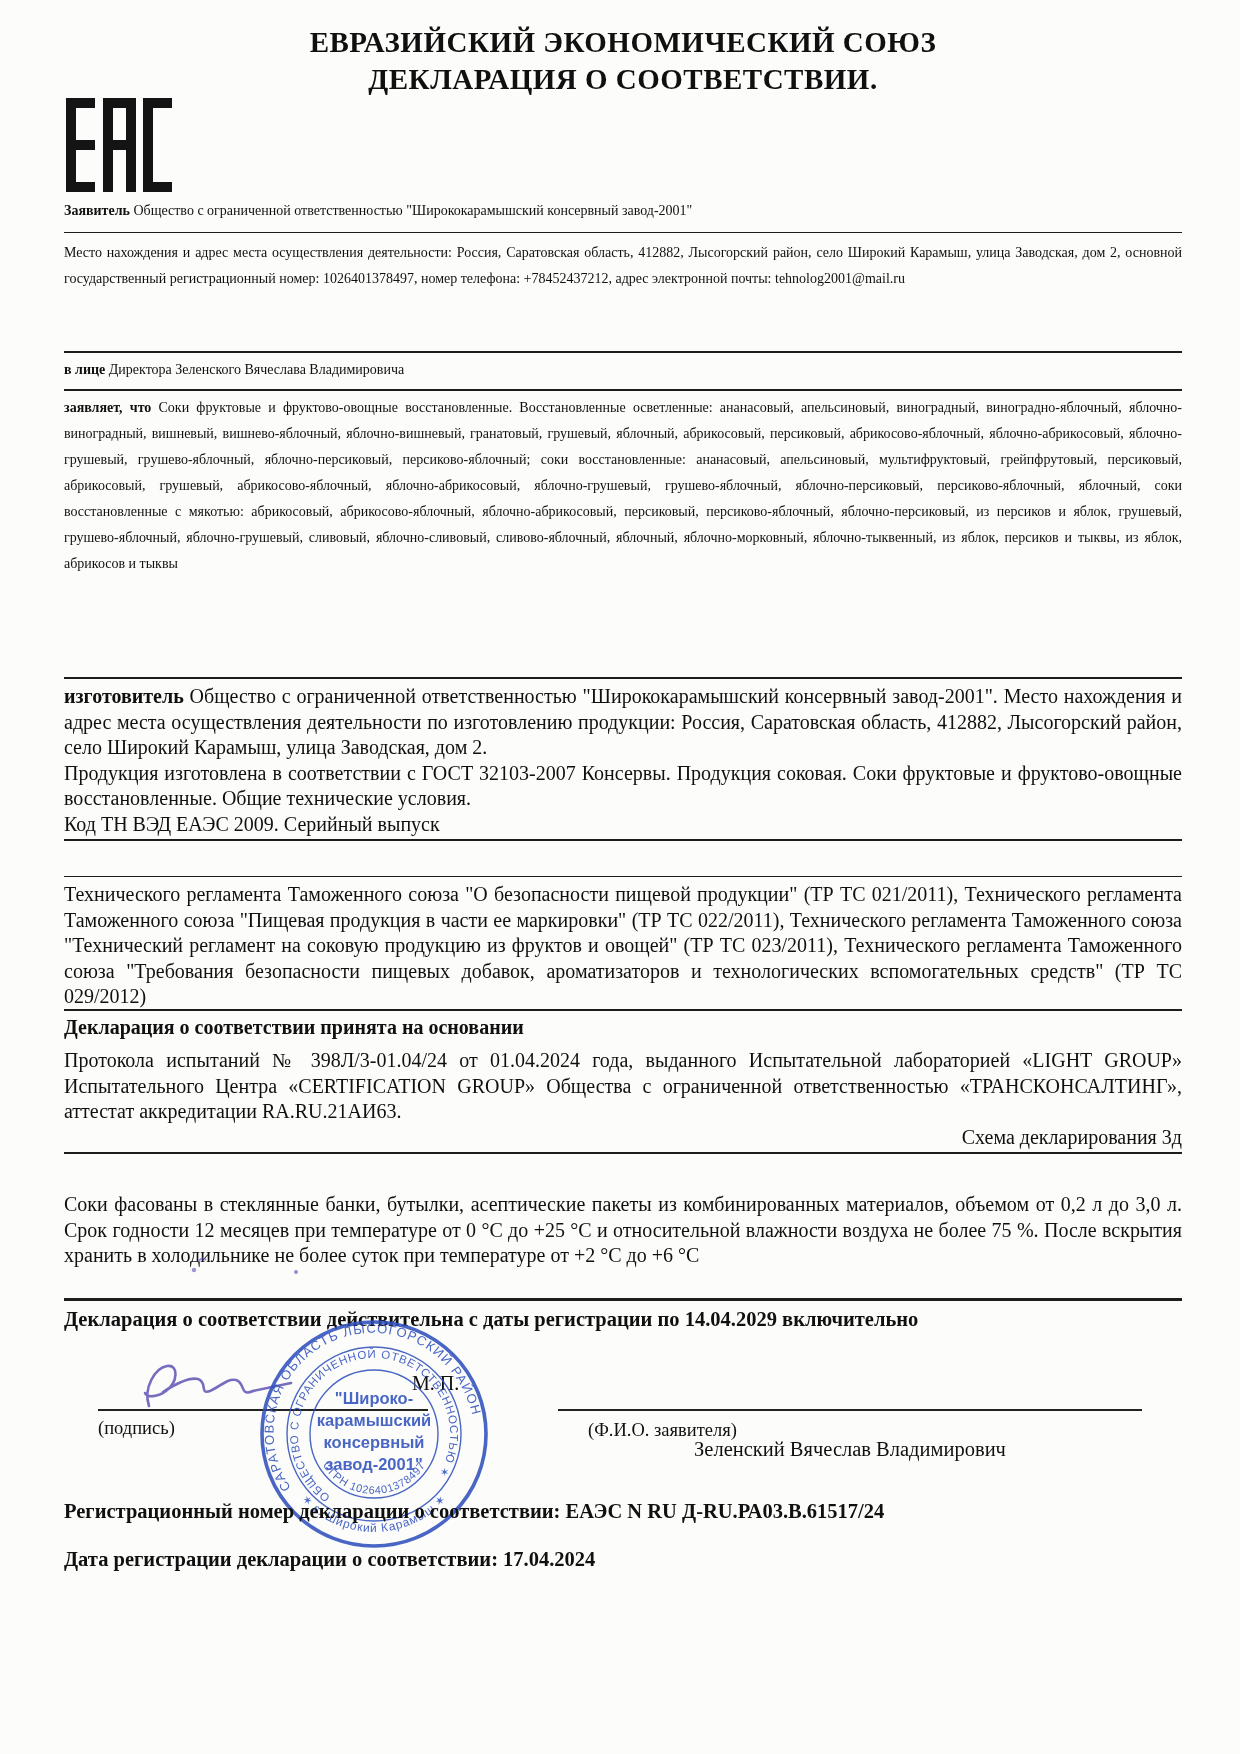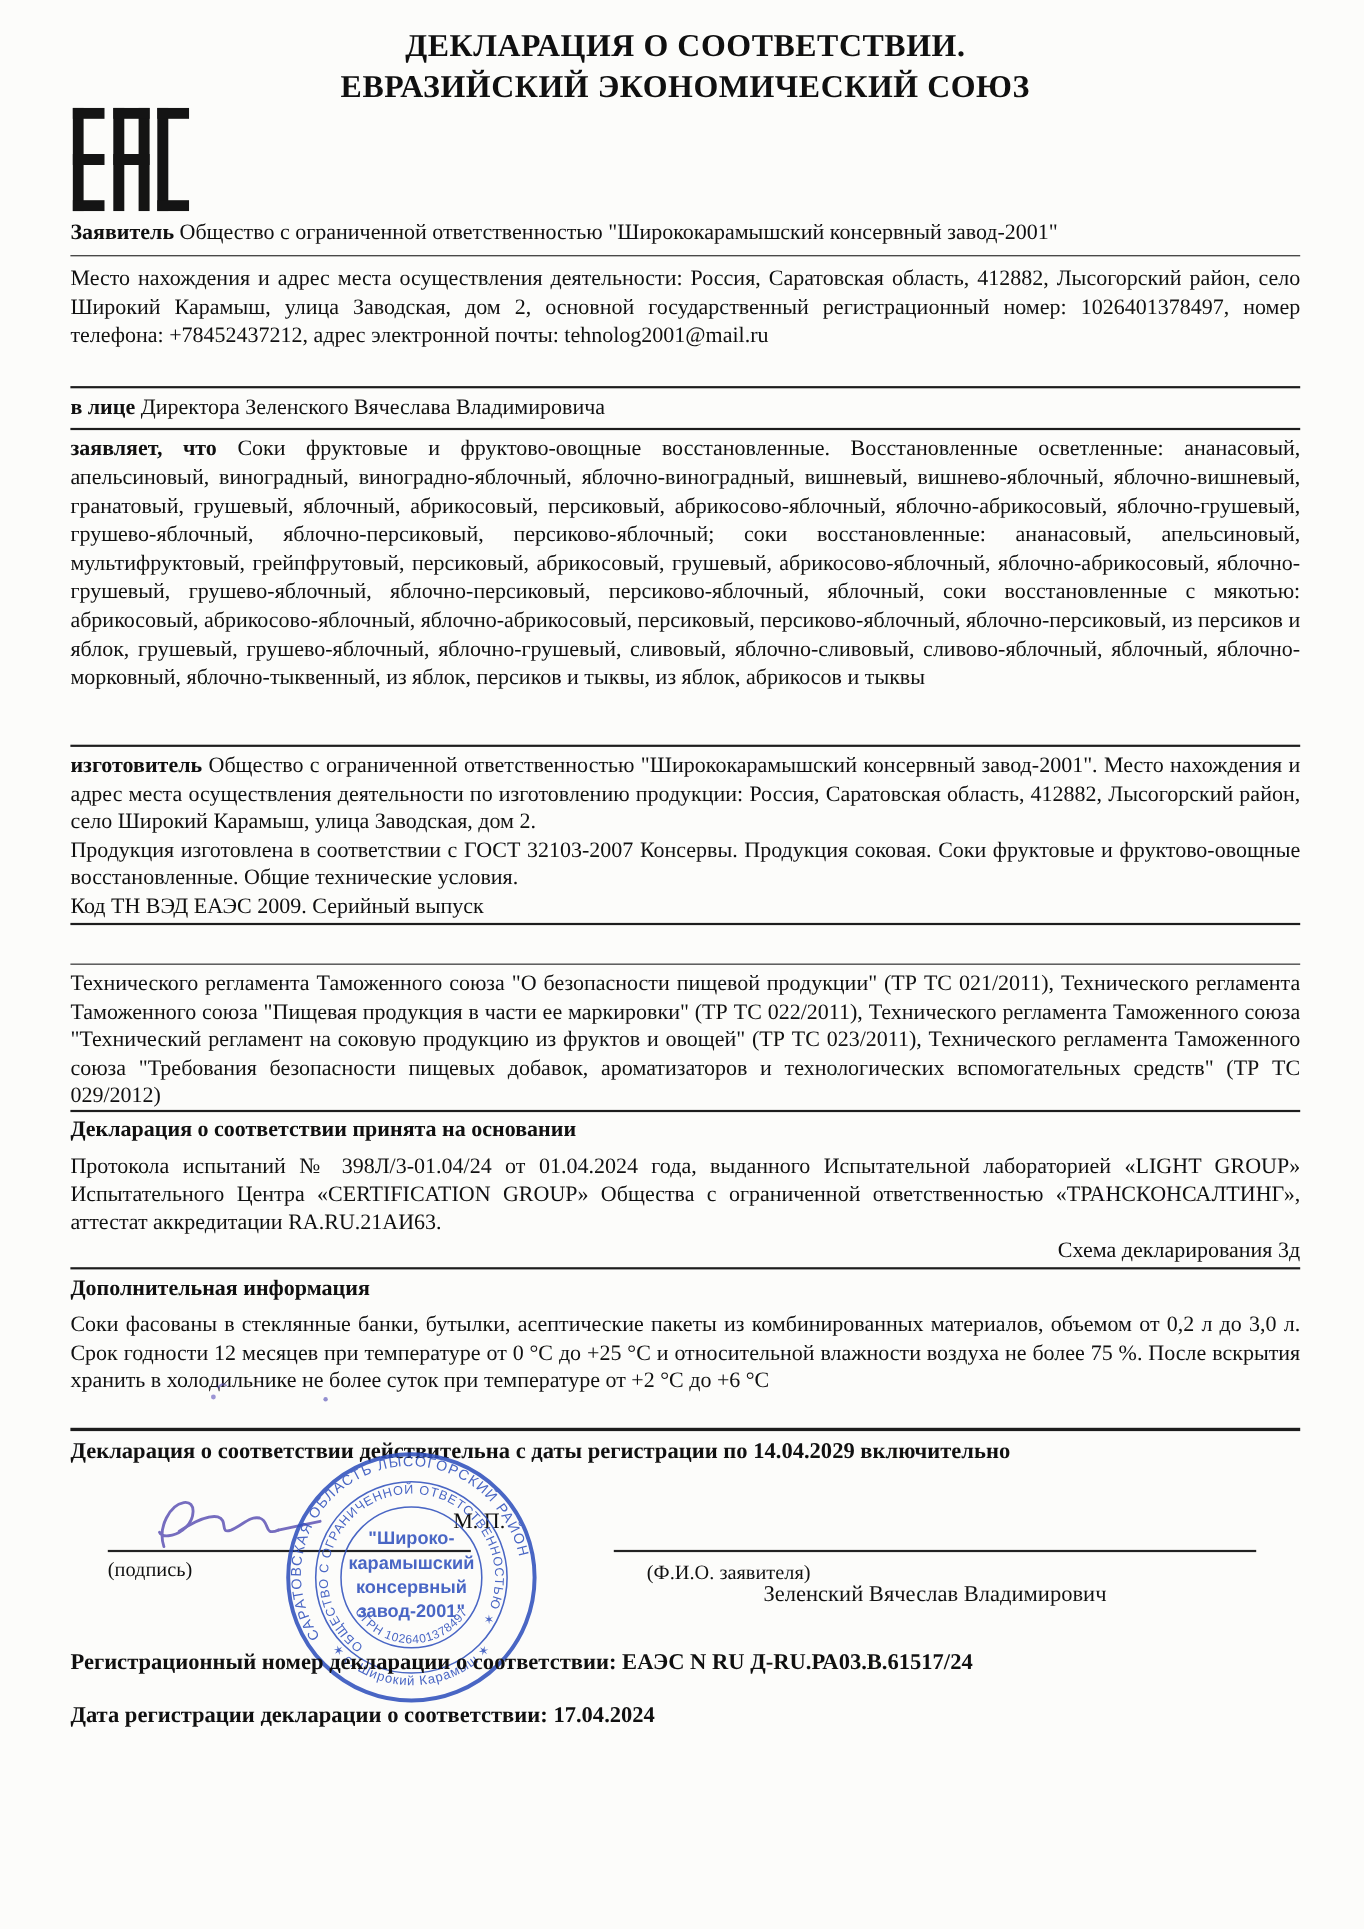--- a/index.html
+++ b/index.html
@@ -6,21 +6,21 @@
   .page{
     position:relative;
     width:1240px;height:1754px;
     margin:0 auto;
     background:#fcfcfa;
     overflow:hidden;
     font-family:"Liberation Serif","DejaVu Serif",serif;
     color:#101010;
   }
   .abs{position:absolute;left:64px;width:1118px;}
-  .t{font-size:20px;line-height:26px;}
+  .t{font-size:14px;line-height:26px;}
   .t25{font-size:20px;line-height:25.5px;}
   .b{font-weight:bold;}
   .j{text-align:justify;}
   .title{
     position:absolute;top:24px;left:64px;width:1118px;
     text-align:center;font-weight:bold;font-size:29px;line-height:37px;
     letter-spacing:.5px;
   }
   .rule{position:absolute;left:64px;width:1118px;height:0;border-top:2px solid #1d1d1d;}
   .rule.thin{border-top-width:1.5px;}
@@ -35,22 +35,22 @@
   .stamp{position:absolute;left:256px;top:1316px;opacity:.87;}
   .signature{position:absolute;left:133px;top:1356px;opacity:.85;}
   .specks{position:absolute;left:180px;top:1252px;opacity:.65;}
 </style>
 </head>
 <body>
 
 <div class="page">
 
   <div class="title">
+    <div>ЕВРАЗИЙСКИЙ ЭКОНОМИЧЕСКИЙ СОЮЗ</div>
     <div>ДЕКЛАРАЦИЯ О СООТВЕТСТВИИ.</div>
-    <div>ЕВРАЗИЙСКИЙ ЭКОНОМИЧЕСКИЙ СОЮЗ</div>
   </div>
 
   <svg class="eac" width="106" height="94" viewBox="0 0 106 94">
     <g fill="#141414">
       <rect x="0" y="0" width="10" height="94"></rect>
       <rect x="0" y="0" width="29" height="10"></rect>
       <rect x="0" y="42" width="29" height="10"></rect>
       <rect x="0" y="84" width="29" height="10"></rect>
       <rect x="37" y="0" width="10" height="94"></rect>
       <rect x="60" y="0" width="10" height="94"></rect>
@@ -97,21 +97,20 @@
   <div class="abs t25 j" style="top:882px">Технического регламента Таможенного союза "О безопасности пищевой продукции" (ТР ТС 021/2011), Технического регламента Таможенного союза "Пищевая продукция в части ее маркировки" (ТР ТС 022/2011), Технического регламента Таможенного союза "Технический регламент на соковую продукцию из фруктов и овощей" (ТР ТС 023/2011), Технического регламента Таможенного союза "Требования безопасности пищевых добавок, ароматизаторов и технологических вспомогательных средств" (ТР ТС 029/2012)</div>
   <div class="rule" style="top:1009px"></div>
 
   <div class="abs hdr" style="top:1014px">Декларация о соответствии принята на основании</div>
   <div class="abs t25 j" style="top:1048px">
     <div>Протокола испытаний № 398Л/3-01.04/24 от 01.04.2024 года, выданного Испытательной лабораторией «LIGHT GROUP» Испытательного Центра «CERTIFICATION GROUP» Общества с ограниченной ответственностью «ТРАНСКОНСАЛТИНГ», аттестат аккредитации RA.RU.21АИ63.</div>
     <div style="text-align:right">Схема декларирования 3д</div>
   </div>
   <div class="rule" style="top:1152px"></div>
 
-  <div class="abs hdr" style="top:1158px">Дополнительная информация</div>
   <div class="abs t25 j" style="top:1192px">Соки фасованы в стеклянные банки, бутылки, асептические пакеты из комбинированных материалов, объемом от 0,2 л до 3,0 л. Срок годности 12 месяцев при температуре от 0 °С до +25 °С и относительной влажности воздуха не более 75 %. После вскрытия хранить в холодильнике не более суток при температуре от +2 °С до +6 °С</div>
   <div class="rule thick" style="top:1298px"></div>
 
   <div class="abs regline" style="top:1306px">Декларация о соответствии  действительна с даты регистрации по 14.04.2029 включительно</div>
 
   <svg class="specks" width="140" height="30" viewBox="0 0 140 30">
     <path d="M18,10 q4,-6 8,-2" stroke="#6a5fc0" stroke-width="2" fill="none"></path>
     <circle cx="14" cy="18" r="2.2" fill="#6a5fc0"></circle>
     <circle cx="116" cy="20" r="2" fill="#5b54b8"></circle>
   </svg>

